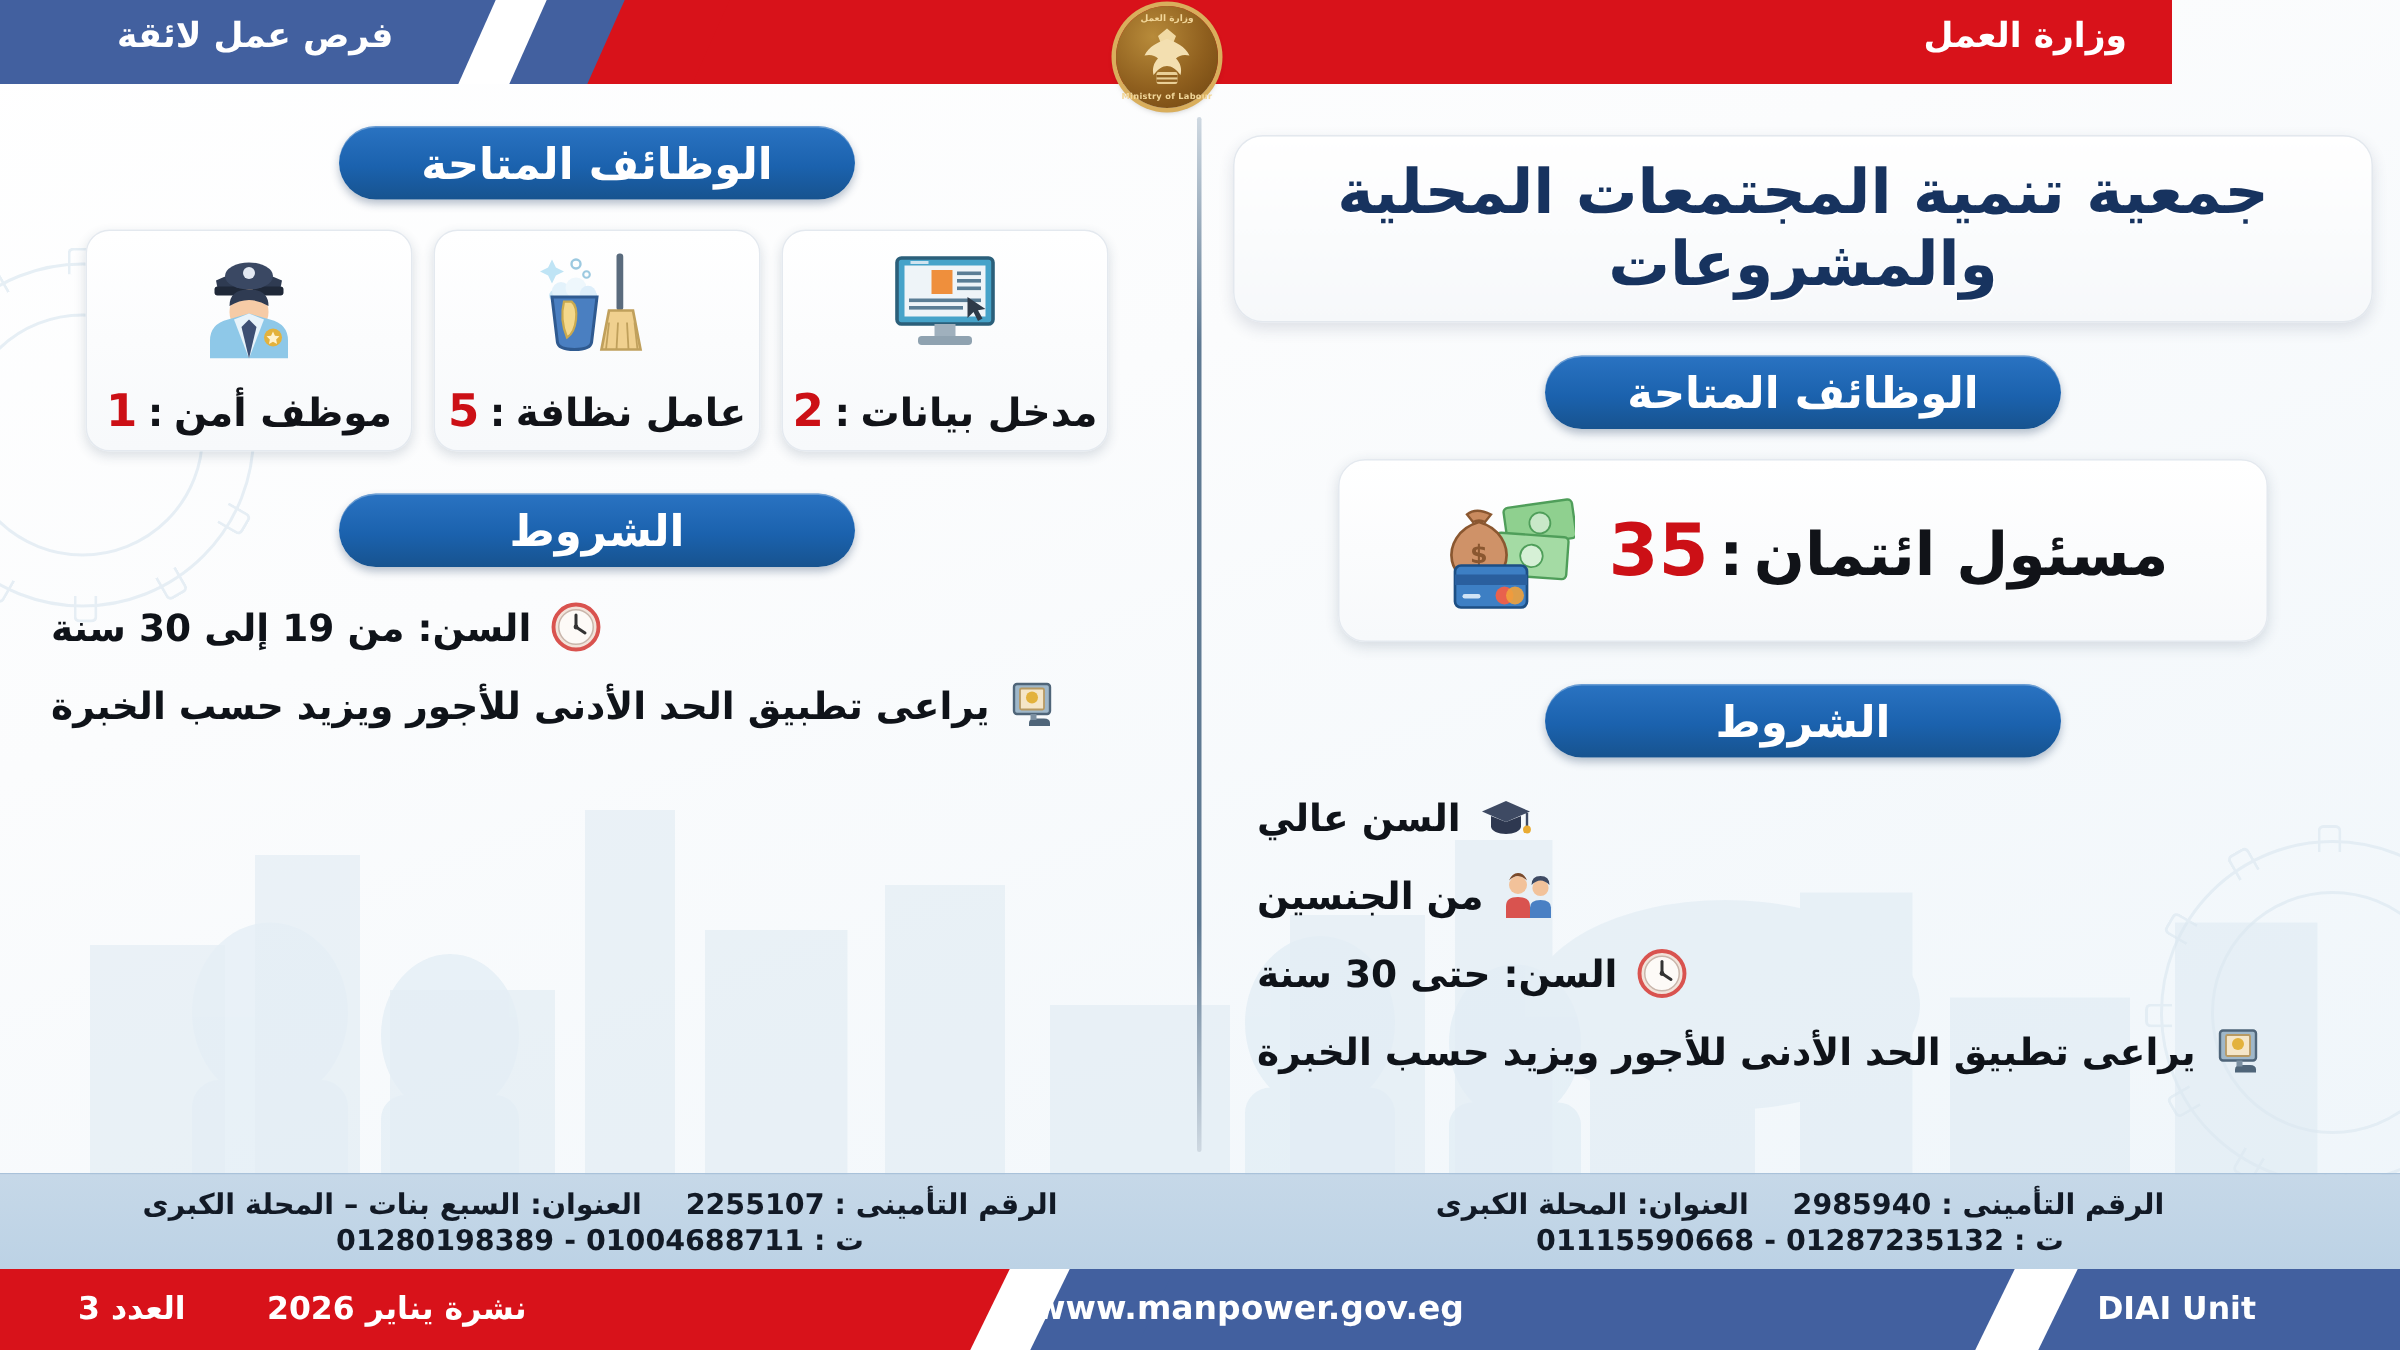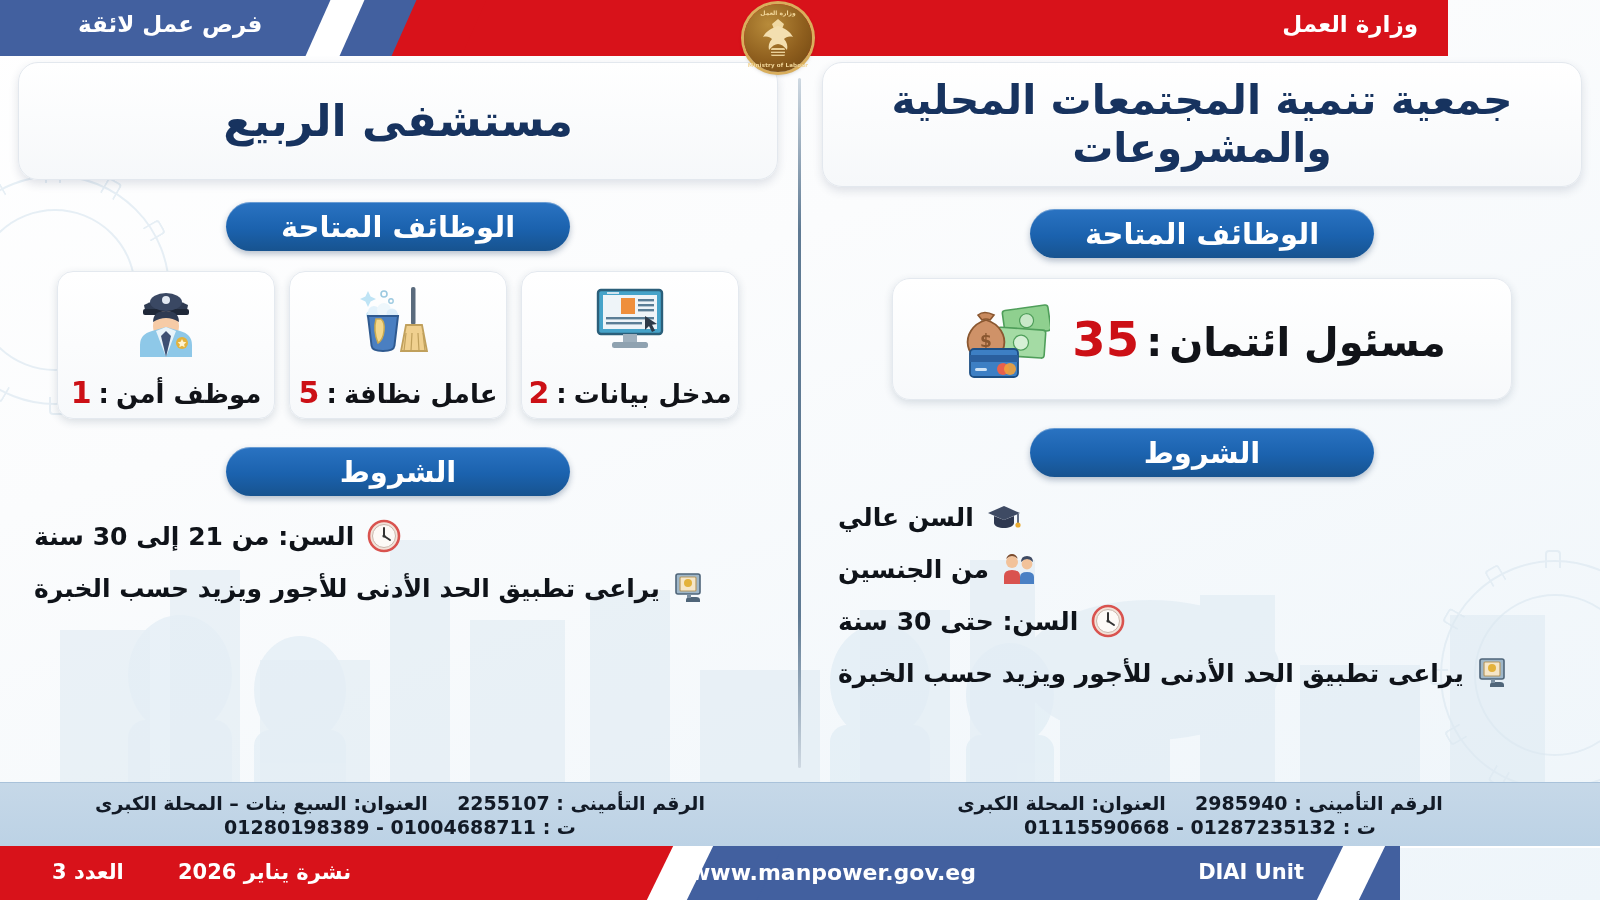--- a/index.html
+++ b/index.html
@@ -152,21 +152,21 @@
     border-radius: 2px;
     z-index: 3;
   }
 
   
   .column {
     position: absolute;
     top: 62px;
     width: 760px;
   }
-  #col-right { right: 18px; }   
+  #col-right { right: 18px; margin-top: 28px; }   
   #col-left  { left: 18px; }
 
   .org-title-card {
     background: linear-gradient(180deg, #ffffff 0%, #f6f8fa 100%);
     border: 1px solid #e3e8ee;
     border-radius: 20px;
     box-shadow: 0 4px 10px rgba(40,60,90,.14);
     padding: 14px 26px;
     text-align: center;
     min-height: 118px;
@@ -303,21 +303,21 @@
     font-size: 19px;
     font-weight: bold;
     white-space: nowrap;
   }
   .contact-line .spacer { display: inline-block; width: 16px; }
 
   
   #bottombar {
     position: absolute;
     left: 0; bottom: 0;
-    width: 1400px;
+    width: 1600px;
     height: 54px;
     overflow: hidden;
     z-index: 5;
   }
   #bottombar .bb-red {
     position: absolute;
     left: 0; top: 0;
     width: 700px; height: 54px;
     background: #d8121a;
   }
@@ -559,23 +559,20 @@
           </svg>
         </span>
         <span class="cond-text">يراعى تطبيق الحد الأدنى للأجور ويزيد حسب الخبرة</span>
       </div>
 
     </div>
   </div>
 
   <div class="column" id="col-left">
 
-    <div class="org-title-card">
-      <div class="org-title-text">مستشفى الربيع</div>
-    </div>
 
     <div class="section-pill">الوظائف المتاحة</div>
 
     <div class="jobs-row">
 
       <div class="job-card">
         <div class="job-icon">
           <svg width="74" height="70" viewBox="0 0 74 70">
             <rect x="5" y="4" width="64" height="44" rx="3" fill="#46a3c9" stroke="#2b5f7a" stroke-width="2.4"></rect>
             <rect x="10" y="9" width="54" height="34" fill="#eef4f8"></rect>
@@ -662,21 +659,21 @@
       <div class="cond-item">
         <span class="cond-icon">
           <svg width="34" height="34" viewBox="0 0 34 34">
             <circle cx="17" cy="17" r="15" fill="#f2e3da" stroke="#d9534f" stroke-width="2.6"></circle>
             <circle cx="17" cy="17" r="11.5" fill="#fdfaf7" stroke="#c9b6ab" stroke-width="1"></circle>
             <path d="M17 17 V9" stroke="#333" stroke-width="2" stroke-linecap="round"></path>
             <path d="M17 17 l6 4" stroke="#333" stroke-width="2" stroke-linecap="round"></path>
             <circle cx="17" cy="17" r="1.6" fill="#333"></circle>
           </svg>
         </span>
-        <span class="cond-text">السن: من 21 إلى 30 سنة</span>
+        <span class="cond-text">السن: من 19 إلى 30 سنة</span>
       </div>
 
       <div class="cond-item">
         <span class="cond-icon">
           <svg width="34" height="34" viewBox="0 0 34 34">
             <rect x="3" y="3" width="24" height="20" rx="2" fill="#9fb7c9" stroke="#4f6579" stroke-width="1.6"></rect>
             <rect x="7" y="6" width="16" height="14" rx="1" fill="#f5e6c8" stroke="#b89a63" stroke-width="1.2"></rect>
             <circle cx="15" cy="12" r="4" fill="#e3b23c"></circle>
             <path d="M13 31 h14 v-2 q0 -3 -4 -3 h-6 q-4 0 -4 3 z" fill="#4f6579"></path>
             <rect x="14" y="23" width="4" height="4" fill="#7b8fa1"></rect>

